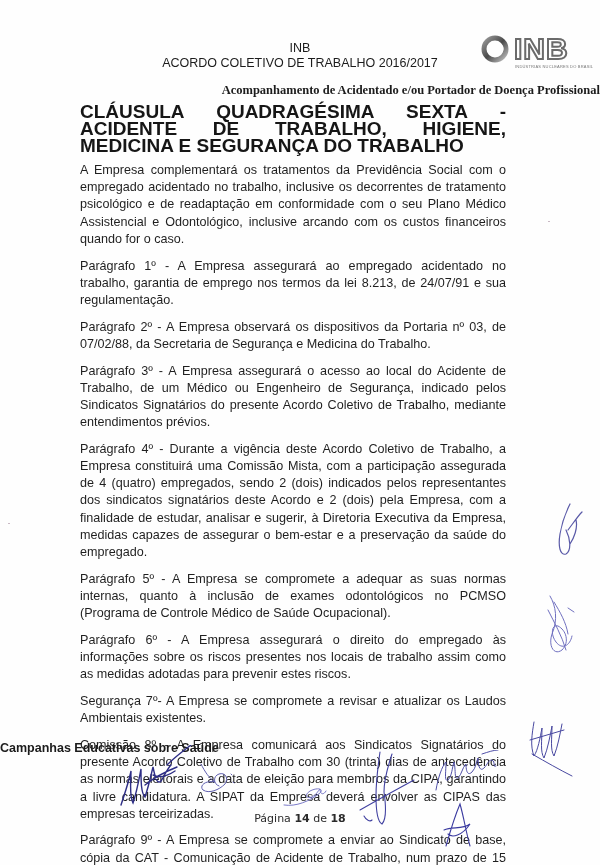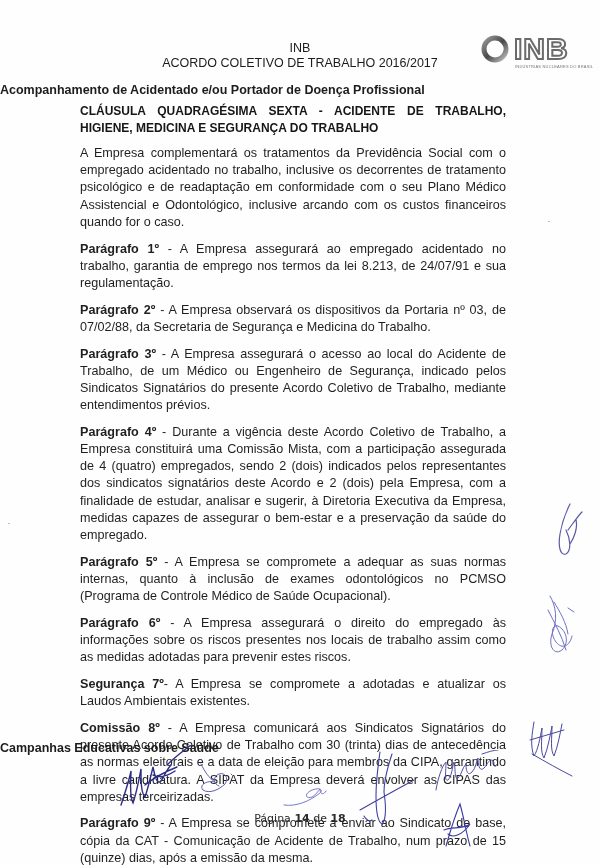--- a/index.html
+++ b/index.html
@@ -59,49 +59,50 @@
       left: 34px; top: 31px;
       font-size: 4px;
       color: #777;
       letter-spacing: 0.2px;
       white-space: nowrap;
     }
     .subtitle {
       position: absolute;
       left: 0; top: 83px;
       width: 600px;
-      text-align: left;
+      text-align: right;
       font-weight: bold;
       font-size: 12.5px;
       color: #1c1c1c;
+      font-family: Liberation Serif, serif;
     }
     .content {
       position: absolute;
       left: 80px; top: 103px;
       width: 426px;
       font-size: 12.6px;
       line-height: 17.2px;
       color: #1f1f1f;
     }
     .clause-title {
       font-weight: bold;
-      font-size: 12px;
+      font-size: 19px;
       line-height: 17px;
       text-align: justify;
       text-align-last: left;
       margin: 0 0 8px 0;
       color: #161616;
     }
     .para {
       margin: 0 0 9.5px 0;
       text-align: justify;
       text-align-last: left;
     }
     .para .label {
-      font-weight: bold;
+      font-weight: normal;
     }
     .section-heading {
       position: absolute;
       left: 0; top: 741px;
       width: 600px;
       font-weight: bold;
       font-size: 12.5px;
       color: #1c1c1c;
     }
     .page-number {
@@ -155,21 +156,21 @@
   <div class="content">
     <p class="clause-title">CLÁUSULA QUADRAGÉSIMA SEXTA - ACIDENTE DE TRABALHO, HIGIENE, MEDICINA E SEGURANÇA DO TRABALHO</p>
     <p class="para">A Empresa complementará os tratamentos da Previdência Social com o empregado acidentado no trabalho, inclusive os decorrentes de tratamento psicológico e de readaptação em conformidade com o seu Plano Médico Assistencial e Odontológico, inclusive arcando com os custos financeiros quando for o caso.</p>
 
     <p class="para"><span class="label">Parágrafo 1º</span><span> - A Empresa assegurará ao empregado acidentado no trabalho, garantia de emprego nos termos da lei 8.213, de 24/07/91 e sua regulamentação.</span></p>
     <p class="para"><span class="label">Parágrafo 2º</span><span> - A Empresa observará os dispositivos da Portaria nº 03, de 07/02/88, da Secretaria de Segurança e Medicina do Trabalho.</span></p>
     <p class="para"><span class="label">Parágrafo 3º</span><span> - A Empresa assegurará o acesso ao local do Acidente de Trabalho, de um Médico ou Engenheiro de Segurança, indicado pelos Sindicatos Signatários do presente Acordo Coletivo de Trabalho, mediante entendimentos prévios.</span></p>
     <p class="para"><span class="label">Parágrafo 4º</span><span> - Durante a vigência deste Acordo Coletivo de Trabalho, a Empresa constituirá uma Comissão Mista, com a participação assegurada de 4 (quatro) empregados, sendo 2 (dois) indicados pelos representantes dos sindicatos signatários deste Acordo e 2 (dois) pela Empresa, com a finalidade de estudar, analisar e sugerir, à Diretoria Executiva da Empresa, medidas capazes de assegurar o bem-estar e a preservação da saúde do empregado.</span></p>
     <p class="para"><span class="label">Parágrafo 5º</span><span> - A Empresa se compromete a adequar as suas normas internas, quanto à inclusão de exames odontológicos no PCMSO (Programa de Controle Médico de Saúde Ocupacional).</span></p>
     <p class="para"><span class="label">Parágrafo 6º</span><span> - A Empresa assegurará o direito do empregado às informações sobre os riscos presentes nos locais de trabalho assim como as medidas adotadas para prevenir estes riscos.</span></p>
-    <p class="para"><span class="label">Segurança 7º</span><span>- A Empresa se compromete a adotadas e atualizar os Laudos Ambientais existentes.</span></p>
+    <p class="para"><span class="label">Segurança 7º</span><span>- A Empresa se compromete a revisar e atualizar os Laudos Ambientais existentes.</span></p>
     <p class="para"><span class="label">Comissão 8º</span><span> - A Empresa comunicará aos Sindicatos Signatários do presente Acordo Coletivo de Trabalho com 30 (trinta) dias de antecedência as normas eleitorais e a data de eleição para membros da CIPA, garantindo a livre candidatura. A SIPAT da Empresa deverá envolver as CIPAS das empresas terceirizadas.</span></p>
     <p class="para"><span class="label">Parágrafo 9º</span><span> - A Empresa se compromete a enviar ao Sindicato de base, cópia da CAT - Comunicação de Acidente de Trabalho, num prazo de 15 (quinze) dias, após a emissão da mesma.</span></p>
   </div>
 
   <div class="section-heading">Campanhas Educativas sobre Saúde</div>
 
   <div class="page-number"><span>Página </span><b>14</b><span> de </span><b>18</b></div>
 
   <svg class="sig" style="left:548px;top:500px;width:40px;height:60px" viewBox="0 0 40 60">
     <path d="M22 4 C18 12 14 22 12 34 C10 46 12 56 18 54 C24 50 22 38 18 30 M20 30 C26 22 30 16 34 12 M28 20 C30 28 26 38 22 44" fill="none" stroke="#5a5aa8" stroke-width="1.2" stroke-linecap="round"></path>

